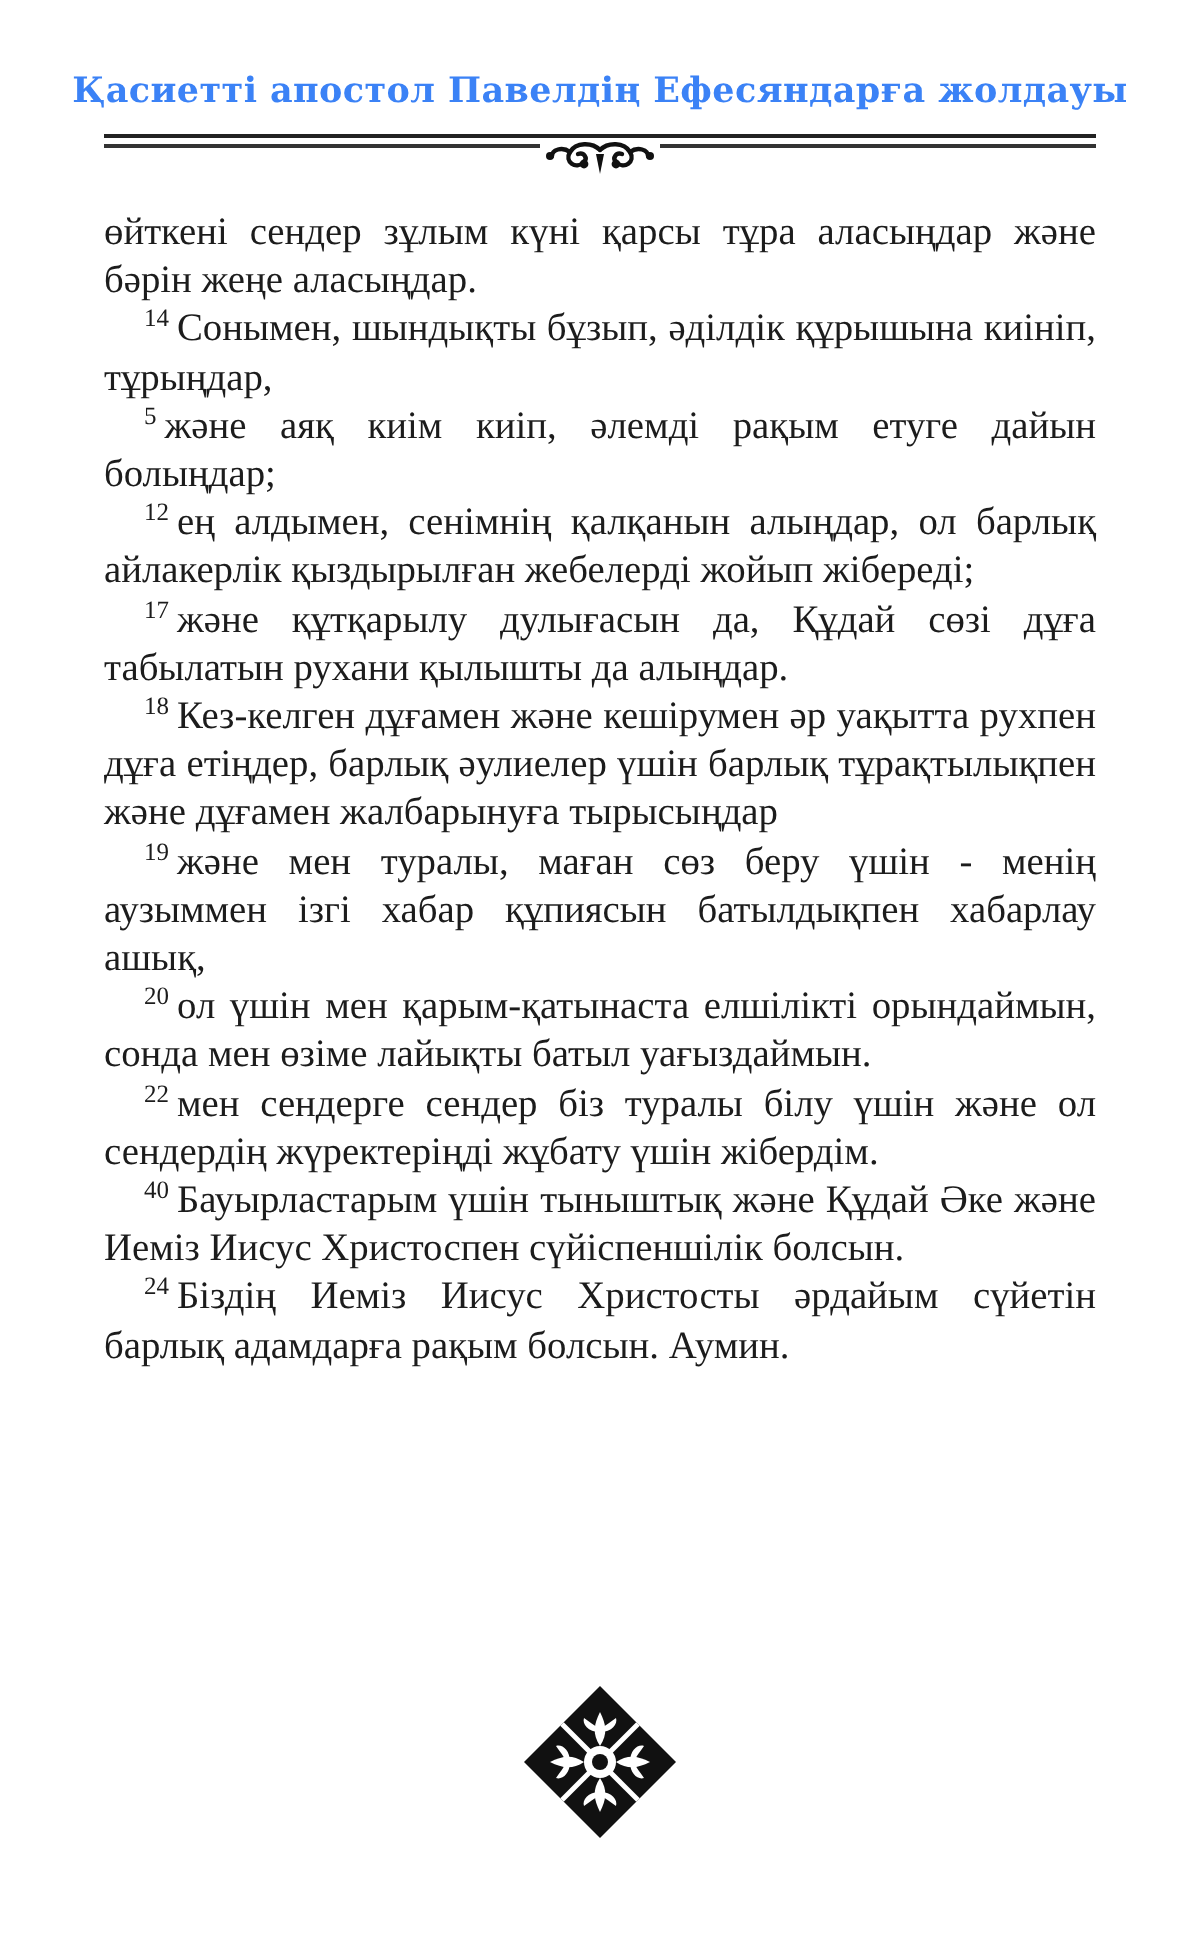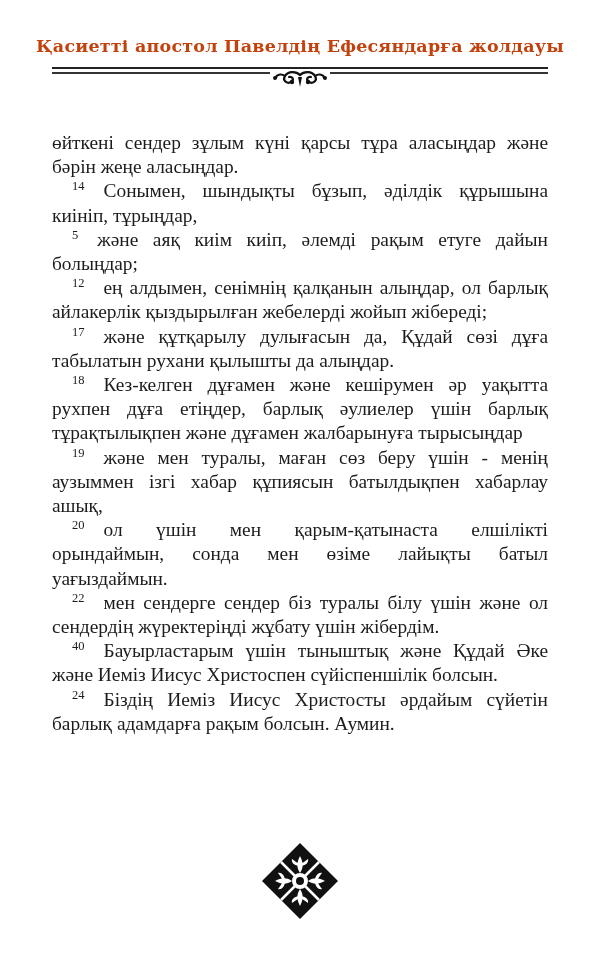--- a/index.html
+++ b/index.html
@@ -9,47 +9,47 @@
     color: #1a1a1a;
   }
   .page-header {
     position: absolute; left: 0; top: 0; width: 600px; height: 100px;
   }
   .running-title {
     position: absolute; left: 0; width: 600px; top: 36px;
     text-align: center;
     font-family: "DejaVu Serif", "Liberation Serif", serif;
     font-weight: bold; font-size: 17.5px; letter-spacing: 0.2px;
-    color: #c2410c;
+    color: #3b82f6;
   }
   .rule-thick {
     position: absolute; left: 52px; width: 496px; top: 67px; height: 2px;
     background: #222;
   }
   .rule-thin {
     position: absolute; left: 52px; width: 496px; top: 72px; height: 2px;
     background: #333;
   }
   .header-ornament {
     position: absolute; left: 270px; top: 69px; width: 60px; height: 20px;
     background: #fff;
   }
   .header-ornament svg { display: block; }
 
   .body-text {
-    position: absolute; left: 52px; top: 131px; width: 496px;
+    position: absolute; left: 52px; top: 105px; width: 496px;
     font-size: 19.4px; line-height: 24.2px;
     text-align: justify; text-align-last: left;
     color: #1c1c1c;
   }
   .para { margin: 0; padding: 0; }
   .para.verse { text-indent: 20px; }
   .vnum {
     font-size: 12.5px; vertical-align: 7px; line-height: 0;
-    margin-right: 19px;
+    margin-right: 4px;
   }
   .end-ornament {
     position: absolute; left: 261px; top: 842px; width: 78px; height: 78px;
   }
 </style>
 </head>
 <body>
 
 <div class="page-header">
   <div class="running-title">Қасиетті апостол Павелдің Ефесяндарға жолдауы</div>

